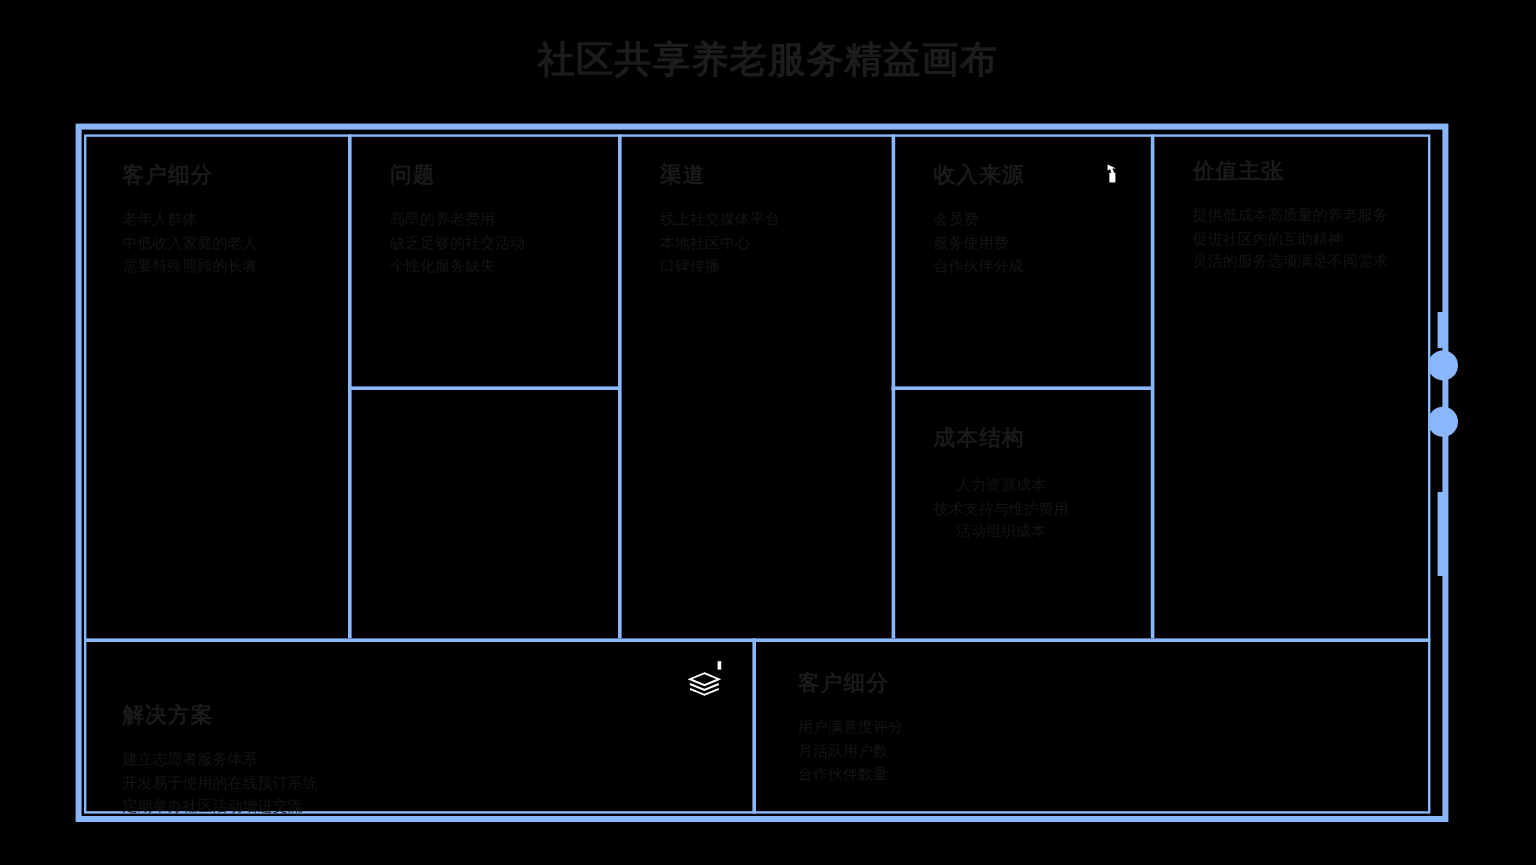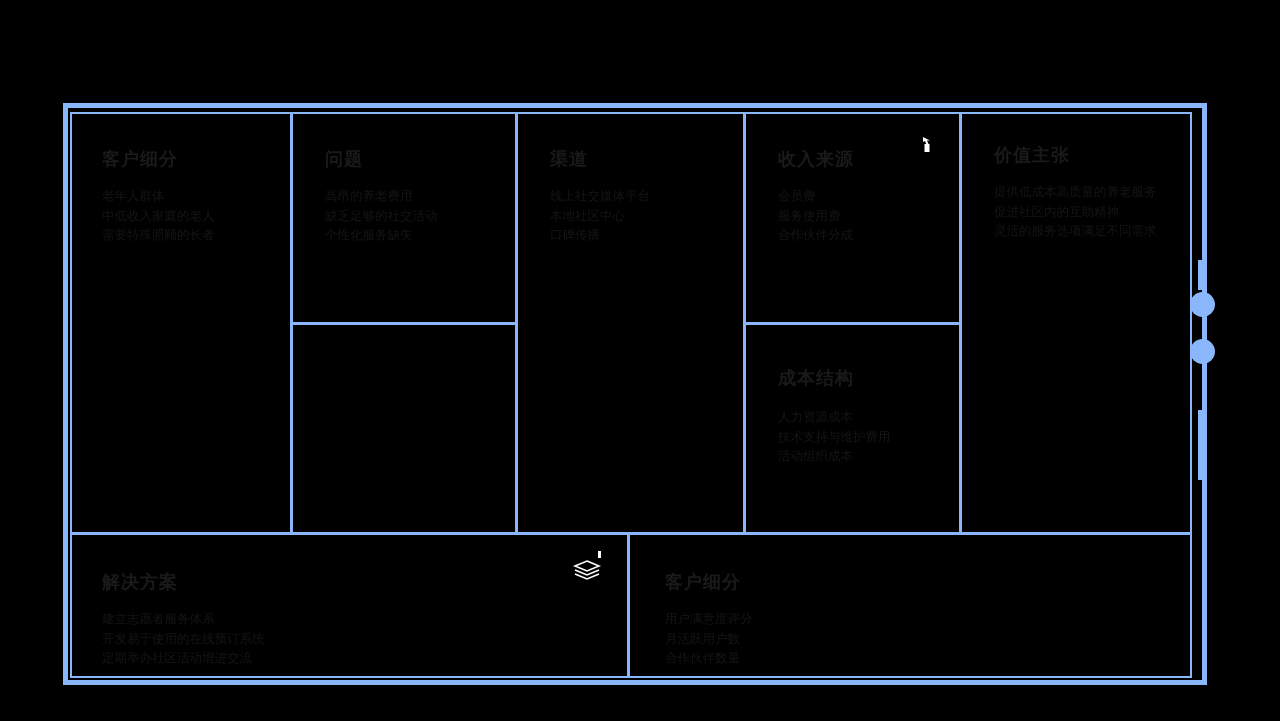--- a/index.html
+++ b/index.html
@@ -67,21 +67,20 @@
     position: absolute;
     height: 3px;
     background: #8ab6fb;
   }
 
   
   .cell {
     position: absolute;
     background: transparent;
     padding: 0;
-    margin-top: 13px;
   }
   .cell-title {
     position: absolute;
     left: 32px;
     top: 22px;
     font-size: 18px;
     font-weight: bold;
     color: #1a1a1a;
     letter-spacing: 1px;
     white-space: nowrap;
@@ -134,20 +133,21 @@
     top: 136px;
     width: 14px;
     height: 18px;
   }
 </style>
 </head>
 <body>
 
 <div id="stage">
 
+  <div class="page-title">社区共享养老服务精益画布</div>
 
   <div class="canvas-outer"></div>
 
   <div class="canvas-inner"></div>
 
   <div class="vline" style="left:290px; top:112px; height:420px;"></div>
   <div class="vline" style="left:515px; top:112px; height:420px;"></div>
   <div class="vline" style="left:743px; top:112px; height:420px;"></div>
   <div class="vline" style="left:959px; top:112px; height:420px;"></div>
   <div class="vline" style="left:627px; top:532px; height:146px;"></div>
@@ -186,39 +186,39 @@
   <div class="cell" style="left:746px; top:112px; width:213px; height:194px;">
     <div class="cell-title">收入来源</div>
     <ul class="cell-list">
       <li>会员费</li>
       <li>服务使用费</li>
       <li>合作伙伴分成</li>
     </ul>
   </div>
 
   <div class="cell" style="left:962px; top:112px; width:230px; height:420px;">
-    <div class="cell-title" style="top:18px;">价值主张</div>
+    <div class="cell-title" style="top:18px;text-decoration:underline;">价值主张</div>
     <ul class="cell-list" style="top:58px;">
       <li>提供低成本高质量的养老服务</li>
       <li>促进社区内的互助精神</li>
       <li>灵活的服务选项满足不同需求</li>
     </ul>
   </div>
 
 
-  <div class="cell" style="left:746px; top:325px; width:213px; height:207px;">
+  <div class="cell" style="left:746px; top:325px; width:213px; height:207px;text-align:center;">
     <div class="cell-title" style="top:28px;">成本结构</div>
     <ul class="cell-list" style="top:70px;">
       <li>人力资源成本</li>
       <li>技术支持与维护费用</li>
       <li>活动组织成本</li>
     </ul>
   </div>
 
-  <div class="cell" style="left:70px; top:535px; width:582px; height:143px;">
+  <div class="cell" style="left:70px; top:562px; width:582px; height:143px;">
     <div class="cell-title" style="top:22px;">解决方案</div>
     <ul class="cell-list" style="top:62px;">
       <li>建立志愿者服务体系</li>
       <li>开发易于使用的在线预订系统</li>
       <li>定期举办社区活动增进交流</li>
     </ul>
   </div>
 
   <div class="cell" style="left:630px; top:535px; width:562px; height:143px;">
     <div class="cell-title" style="top:22px; left:35px;">客户细分</div>

